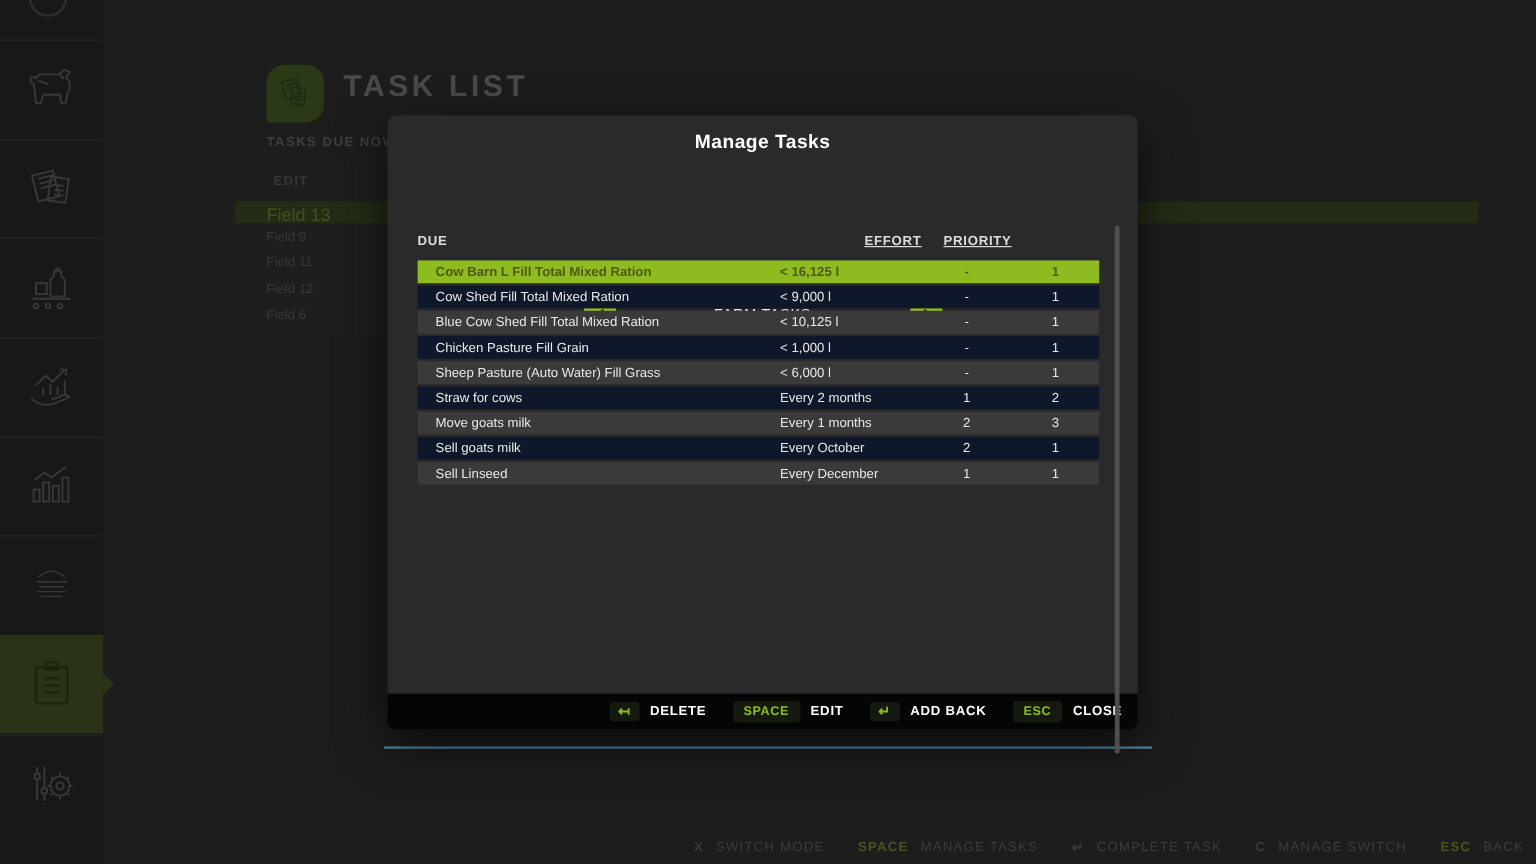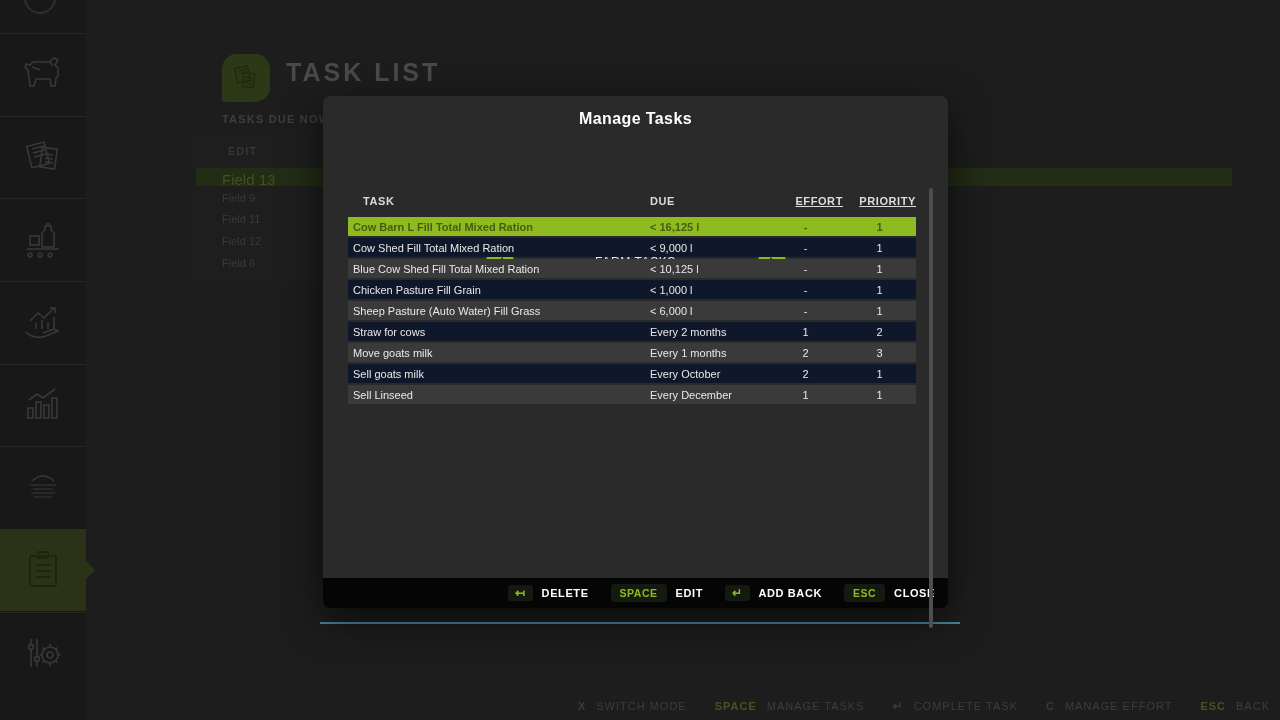--- a/index.html
+++ b/index.html
@@ -62,21 +62,21 @@
     font-size:12px; color:#e8e8e8; letter-spacing:.6px; }
   
   .tbl { position:absolute; left:25px; top:99px; width:568px; }
   .thead { display:grid; grid-template-columns:302px 118px 75px 73px; height:20px;
     font-size:11px; font-weight:bold; color:#dcdcdc; letter-spacing:.6px; }
   .thead .c-task { padding-left:15px; }
   .thead .c-eff, .thead .c-pri { text-align:right;text-decoration:underline; }
   .tbody { margin-top:2px; }
   .trow { display:grid; grid-template-columns:302px 118px 75px 73px; height:19px; margin-bottom:2px;
     align-items:center; font-size:11px; color:#e8e8e8; cursor:pointer; }
-  .trow .c-task { padding-left:5px; overflow:hidden; white-space:nowrap; }
+  .trow .c-task { padding-left:15px; overflow:hidden; white-space:nowrap; }
   .trow .c-eff, .trow .c-pri { text-align:center; }
   .trow.light { background:#3a3a3a; }
   .trow.dark  { background:#0f172a; }
   .trow.selected { background:#8dbb20; color:#4b5c10; font-weight:bold; }
   .scrollbar { position:absolute; left:606px; top:92px; width:4px; height:440px;
     background:#4e4e4e; border-radius:2px; cursor:pointer; }
   
   .dialog-footer { height:30px; background:#050505; border-radius:0 0 7px 7px;
     display:flex; align-items:center; justify-content:flex-end; gap:22px; padding-right:13px; }
   .f-item { display:flex; align-items:center; gap:9px; cursor:pointer; }
@@ -193,21 +193,21 @@
     <span class="help-label">MANAGE TASKS</span>
   </div>
 
   <div class="help-item">
     <span class="help-key icon">↵</span>
     <span class="help-label">COMPLETE TASK</span>
   </div>
 
   <div class="help-item">
     <span class="help-key">C</span>
-    <span class="help-label">MANAGE EFFORT</span>
+    <span class="help-label">MANAGE SWITCH</span>
   </div>
 
   <div class="help-item">
     <span class="help-key accent">ESC</span>
     <span class="help-label">BACK</span>
   </div>
 </div>
 
 <div class="dialog">
   <div class="dialog-body">
@@ -218,21 +218,20 @@
         <div class="tri left"></div>
       </div>
       <div class="pager-label">FARM TASKS</div>
       <div class="pager-btn next">
         <div class="tri right"></div>
       </div>
     </div>
 
     <div class="tbl">
       <div class="thead">
-        <div class="c-task">TASK</div>
         <div class="c-due">DUE</div>
         <div class="c-eff">EFFORT</div>
         <div class="c-pri">PRIORITY</div>
       </div>
       <div class="tbody">
   <div class="trow selected">
     <div class="c-task">Cow Barn L Fill Total Mixed Ration</div>
     <div class="c-due">&lt; 16,125 l</div>
     <div class="c-eff">-</div>
     <div class="c-pri">1</div>

